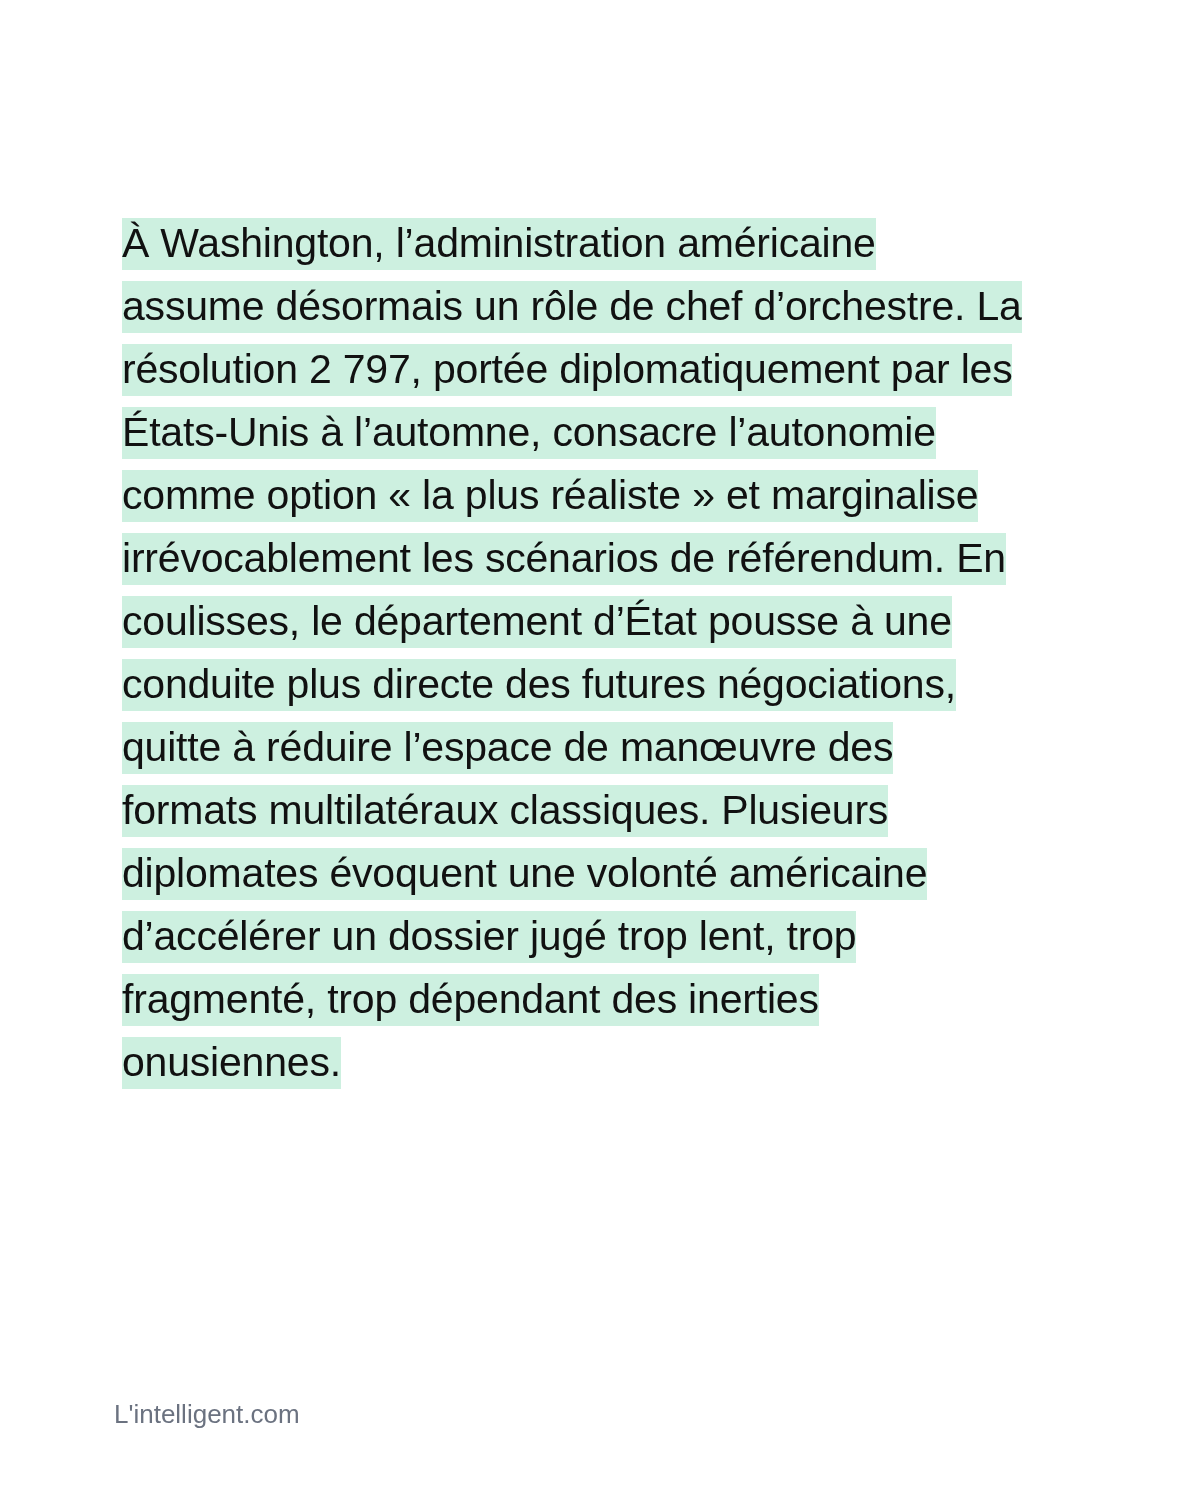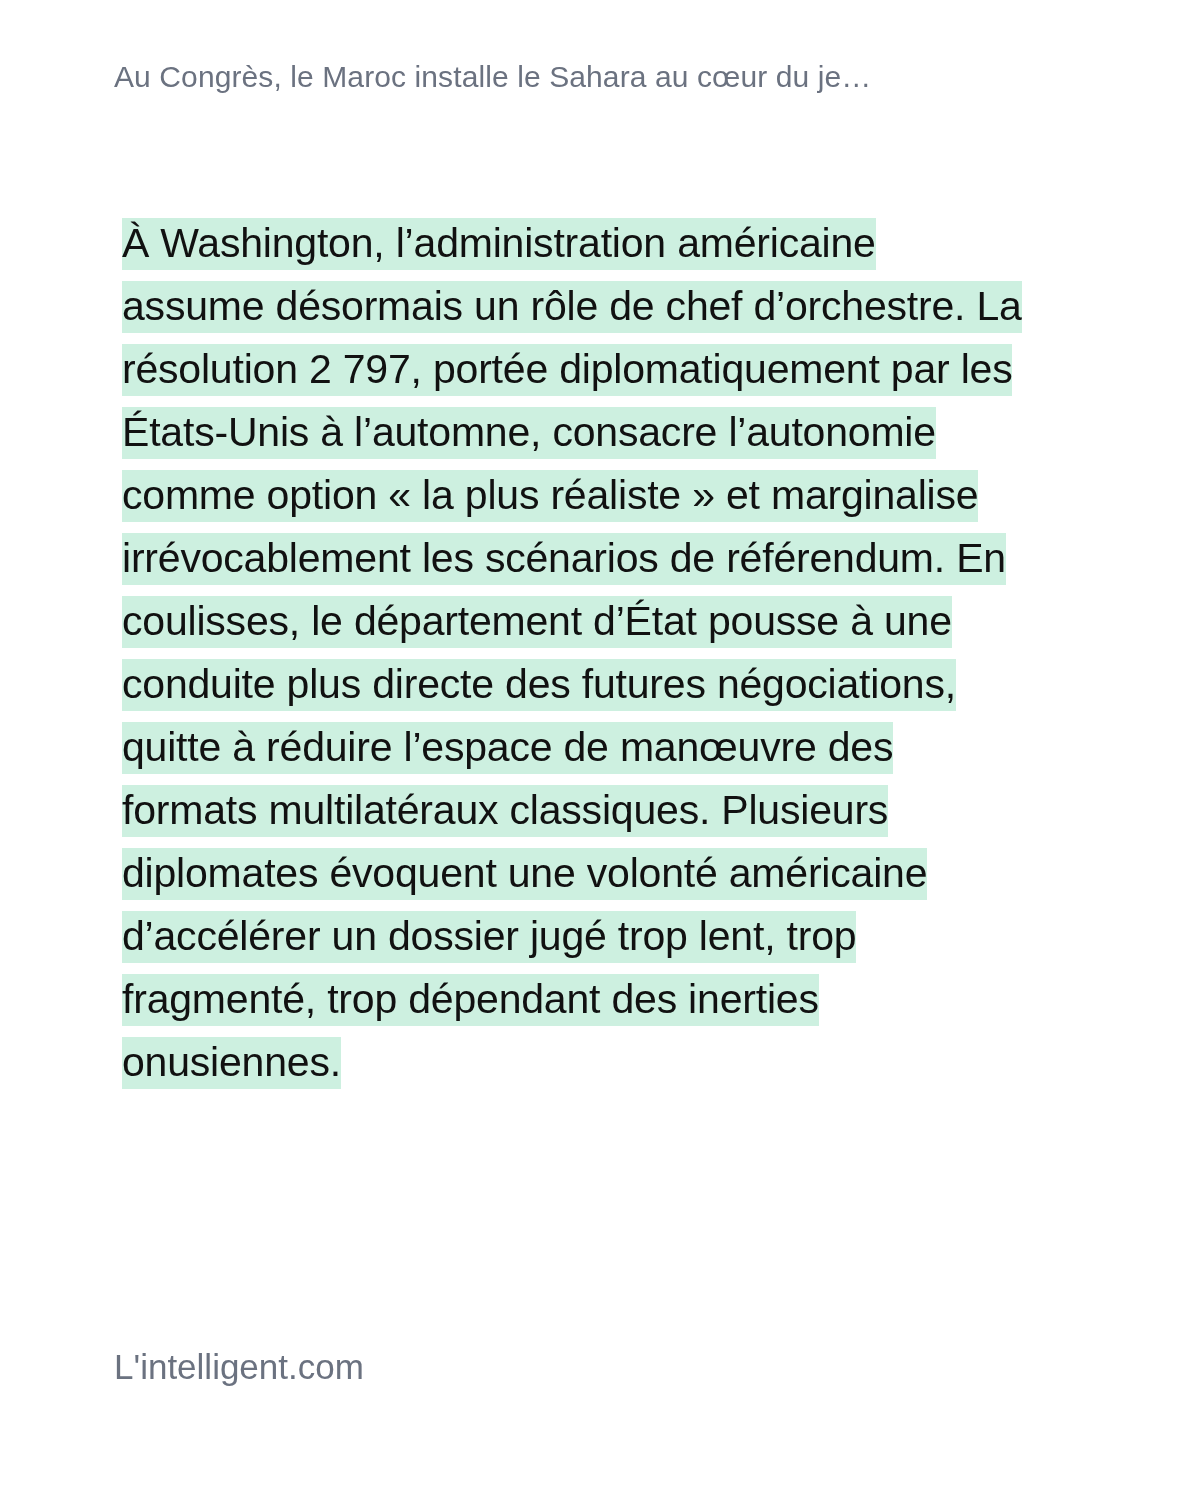--- a/index.html
+++ b/index.html
@@ -49,33 +49,32 @@
   }
   .excerpt .hl {
     background-color: #cdf0e0;
     box-decoration-break: clone;
     -webkit-box-decoration-break: clone;
     padding: 2px 0 4px 0;
   }
   .source {
     position: absolute;
     left: 114px;
-    top: 1349px;
-    font-size: 35px;
+    top: 1396px;
+    font-size: 26px;
     line-height: 36px;
     color: #6b7280;
     font-weight: 400;
   }
 </style>
 </head>
 <body>
 
 <div class="page">
 
-  <div class="article-title">Au Congrès, le Maroc installe le Sahara au cœur du je…</div>
 
   <div class="excerpt">
     <span class="hl">À Washington, l’administration américaine assume désormais un rôle de chef d’orchestre. La résolution 2 797, portée diplomatiquement par les États-Unis à l’automne, consacre l’autonomie comme option « la plus réaliste » et marginalise irrévocablement les scénarios de référendum. En coulisses, le département d’État pousse à une conduite plus directe des futures négociations, quitte à réduire l’espace de manœuvre des formats multilatéraux classiques. Plusieurs diplomates évoquent une volonté américaine d’accélérer un dossier jugé trop lent, trop fragmenté, trop dépendant des inerties onusiennes.</span>
   </div>
 
   <div class="source">L'intelligent.com</div>
 
 </div>
 
 </body></html>

